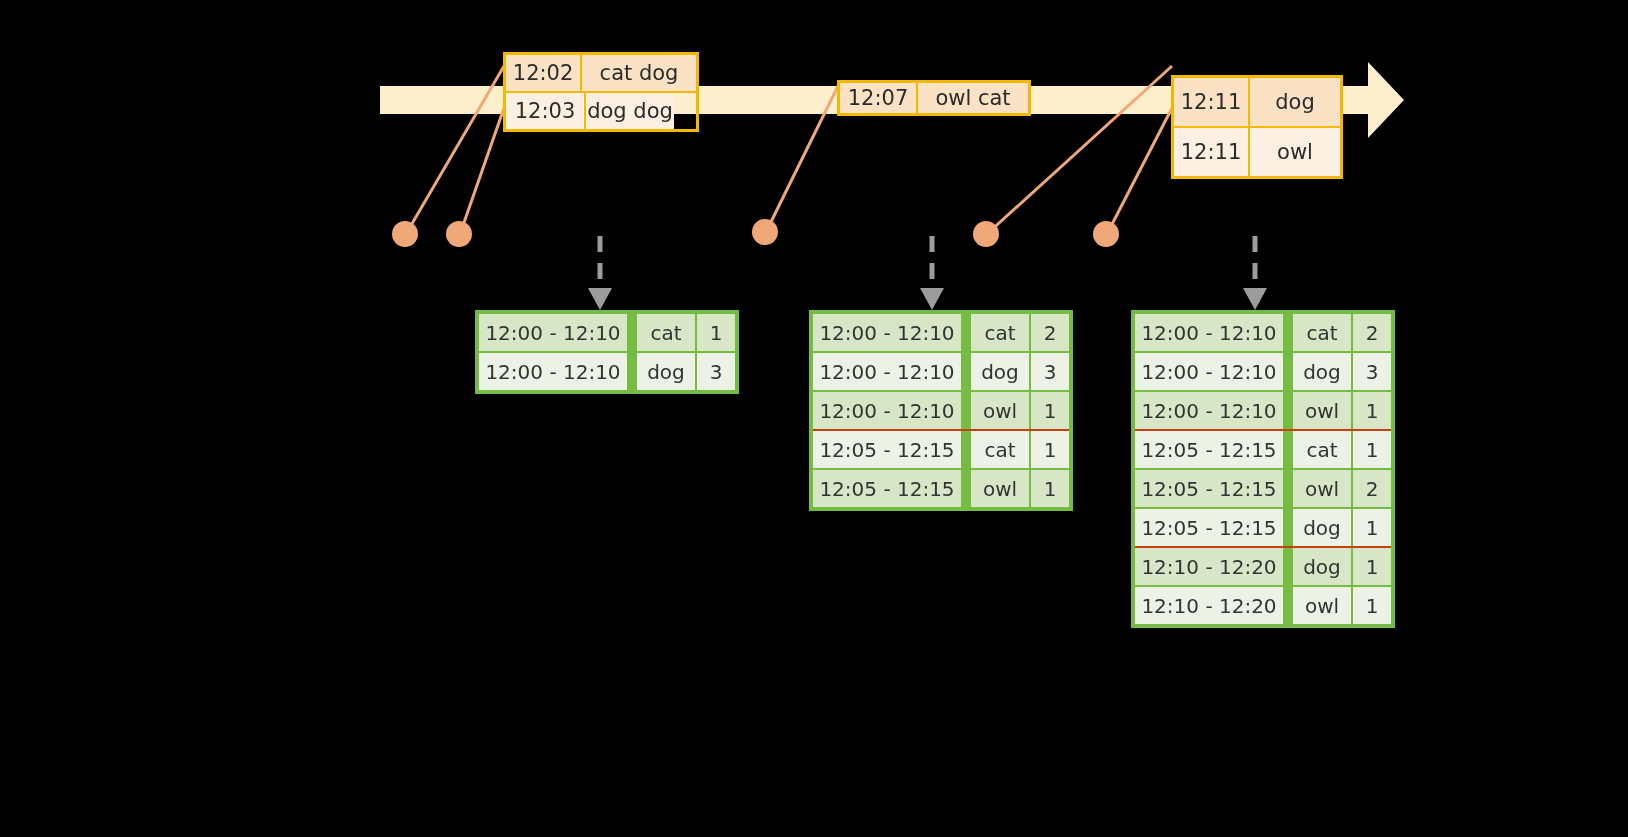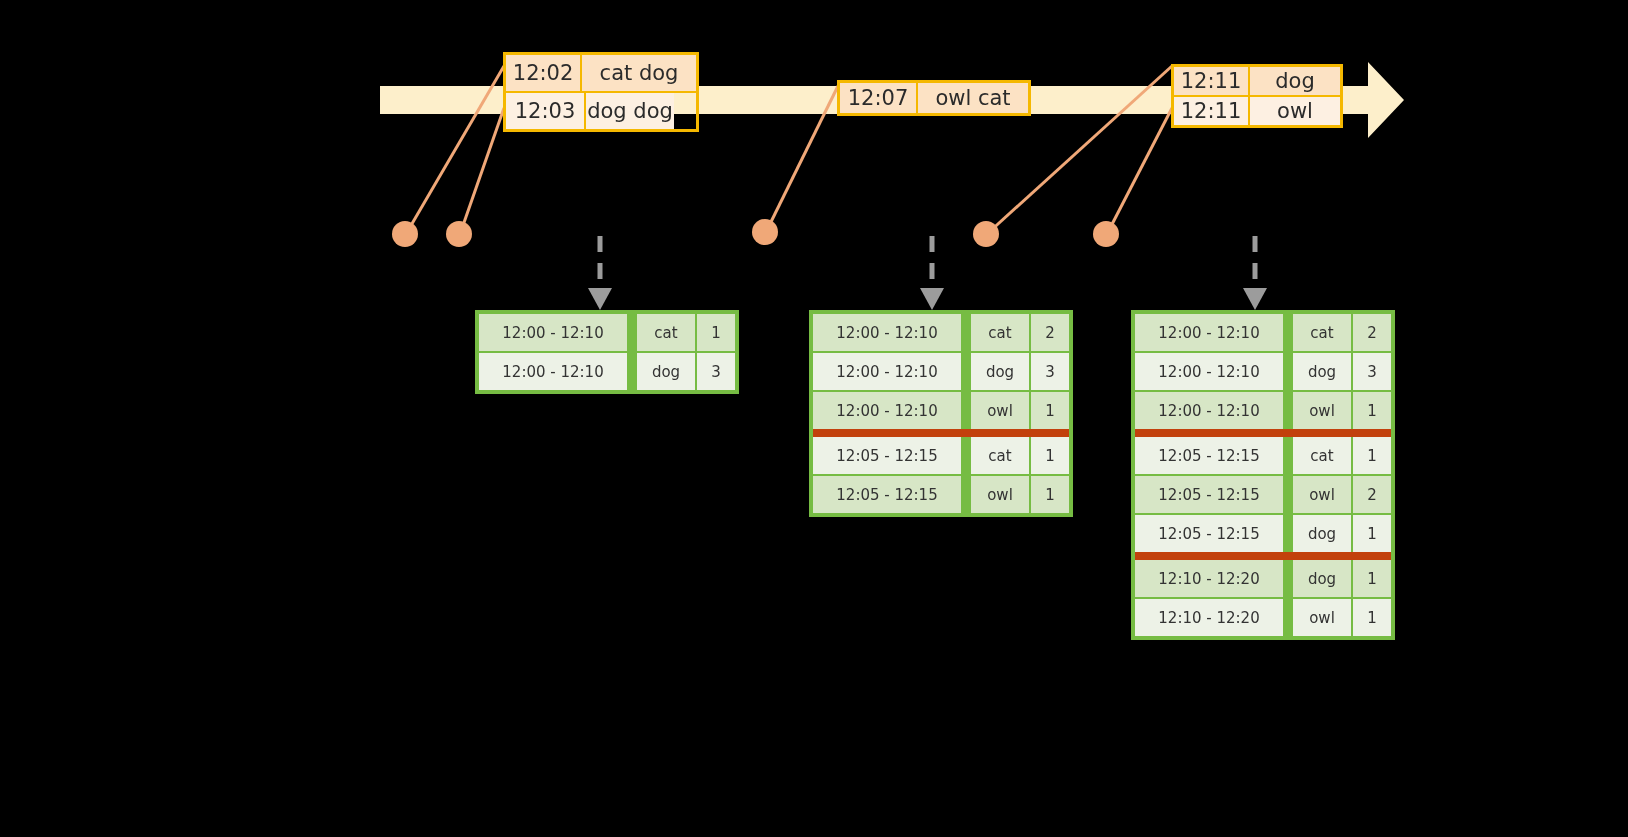--- a/index.html
+++ b/index.html
@@ -38,26 +38,26 @@
   
   .gtable{
     position:absolute;
     border:4px solid #76BC43;
     box-sizing:border-box;
     background:#76BC43;
     display:flex;flex-direction:column;
     padding:0px;
   }
   .gblock{display:flex;flex-direction:column;}
-  .gblock + .gblock{border-top:8px solid #c2410c;}
+  .gblock + .gblock{border-top:2px solid #c2410c;}
   .grow{display:flex;flex-direction:row;height:37px;}
   .grow + .grow{border-top:2px solid #76BC43;}
   .gcell{
     display:flex;align-items:center;justify-content:center;
-    color:#333333;font-size:15px;box-sizing:border-box;white-space:nowrap;
+    color:#333333;font-size:20px;box-sizing:border-box;white-space:nowrap;
   }
   .gcell + .gcell{border-left:2px solid #76BC43;}
   .gcell.win{width:148px;}
   .gcell.key{width:60px;margin-left:8px;}
   .gcell.cnt{width:40px;}
   .grow.tint .gcell{background:#D7E6C6;}
   .grow.pale .gcell{background:#EDF2E7;}
 </style>
 </head>
 <body>
@@ -109,21 +109,21 @@
     </div>
   </div>
 
   <div class="evt-group" style="left:837px;top:80px;width:194px;height:36px;">
     <div class="evt-row shade">
       <div class="evt-cell time" style="width:78px;">12:07</div>
       <div class="evt-cell payload" style="width:110px;">owl cat</div>
     </div>
   </div>
 
-  <div class="evt-group" style="left:1171px;top:64px;width:172px;height:64px;">
+  <div class="evt-group" style="left:1171px;top:75px;width:172px;height:104px;">
     <div class="evt-row shade">
       <div class="evt-cell time" style="width:76px;">12:11</div>
       <div class="evt-cell payload" style="width:90px;">dog</div>
     </div>
     <div class="evt-row plain">
       <div class="evt-cell time" style="width:76px;">12:11</div>
       <div class="evt-cell payload" style="width:90px;">owl</div>
     </div>
   </div>
 

